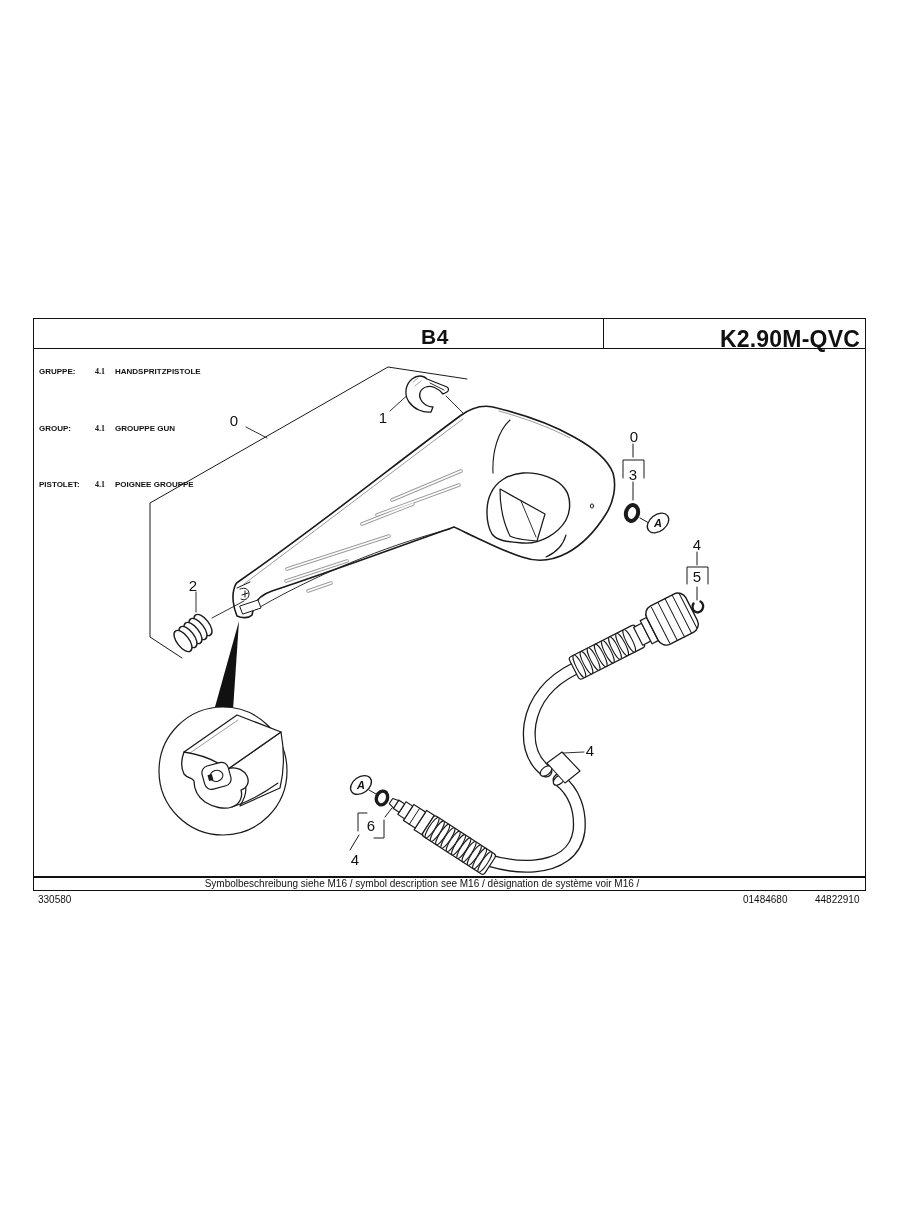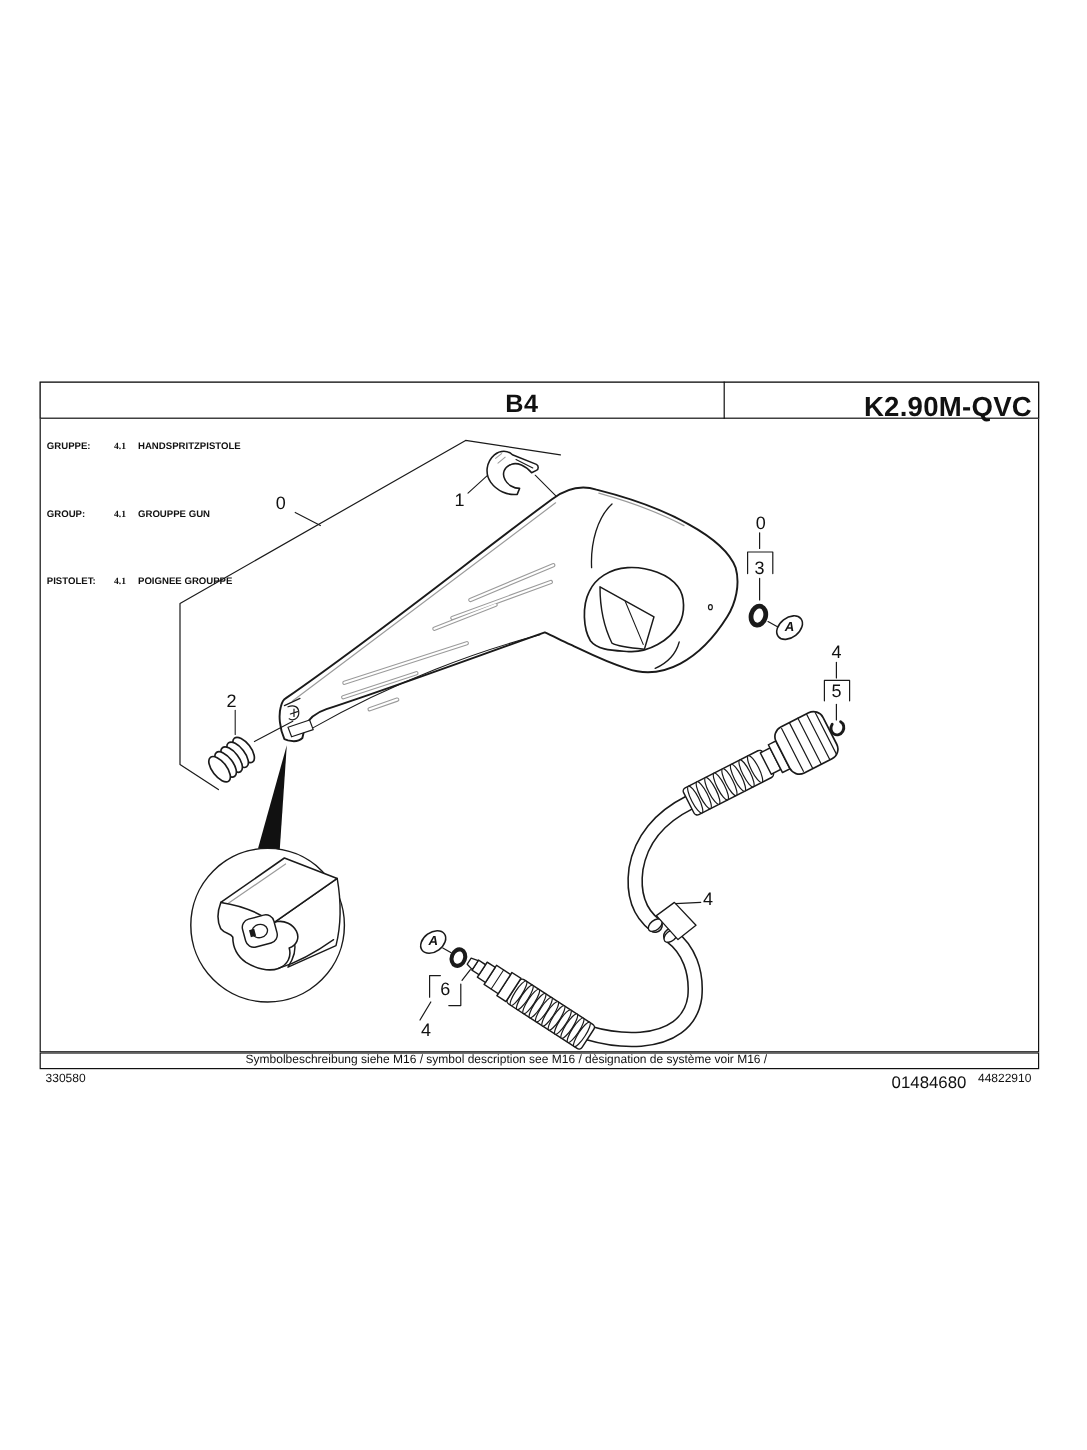--- a/index.html
+++ b/index.html
@@ -17,21 +17,21 @@
   
   .hdr-rows{left:39px;top:320px;font-size:8px;font-weight:bold;line-height:8.6px;white-space:nowrap;}
   .hdr-row{display:flex;margin-top:48px;}
   .hdr-row .c1{width:56px;}
   .hdr-row .c2{width:20px;font-family:Liberation Serif, serif;}
   .sheet-code{left:435px;top:325px;transform:translateX(-50%);font-size:21px;font-weight:bold;letter-spacing:0.5px;}
   .model-code{right:46px;top:326px;font-size:23px;font-weight:bold;letter-spacing:0.2px;}
   
   .footer-note{left:33px;top:877px;width:778px;height:14px;line-height:14px;text-align:center;font-size:10px;}
   .doc-num{left:38px;top:894px;font-size:10px;}
-  .part-num{left:743px;top:894px;font-size:14px;}
+  .part-num{left:743px;top:894px;font-size:10px;}
   .rev-num{left:815px;top:894px;font-size:10px;}
   
   .lbl{transform:translate(-50%,-50%);font-size:15px;line-height:15px;white-space:nowrap;}
   .lbl-a{transform:translate(-50%,-50%);font-size:11px;line-height:11px;font-weight:bold;font-style:italic;}
   svg{position:absolute;left:0;top:0;}
 </style>
 </head>
 <body>
 
 <svg width="906" height="1208" viewBox="0 0 906 1208">

